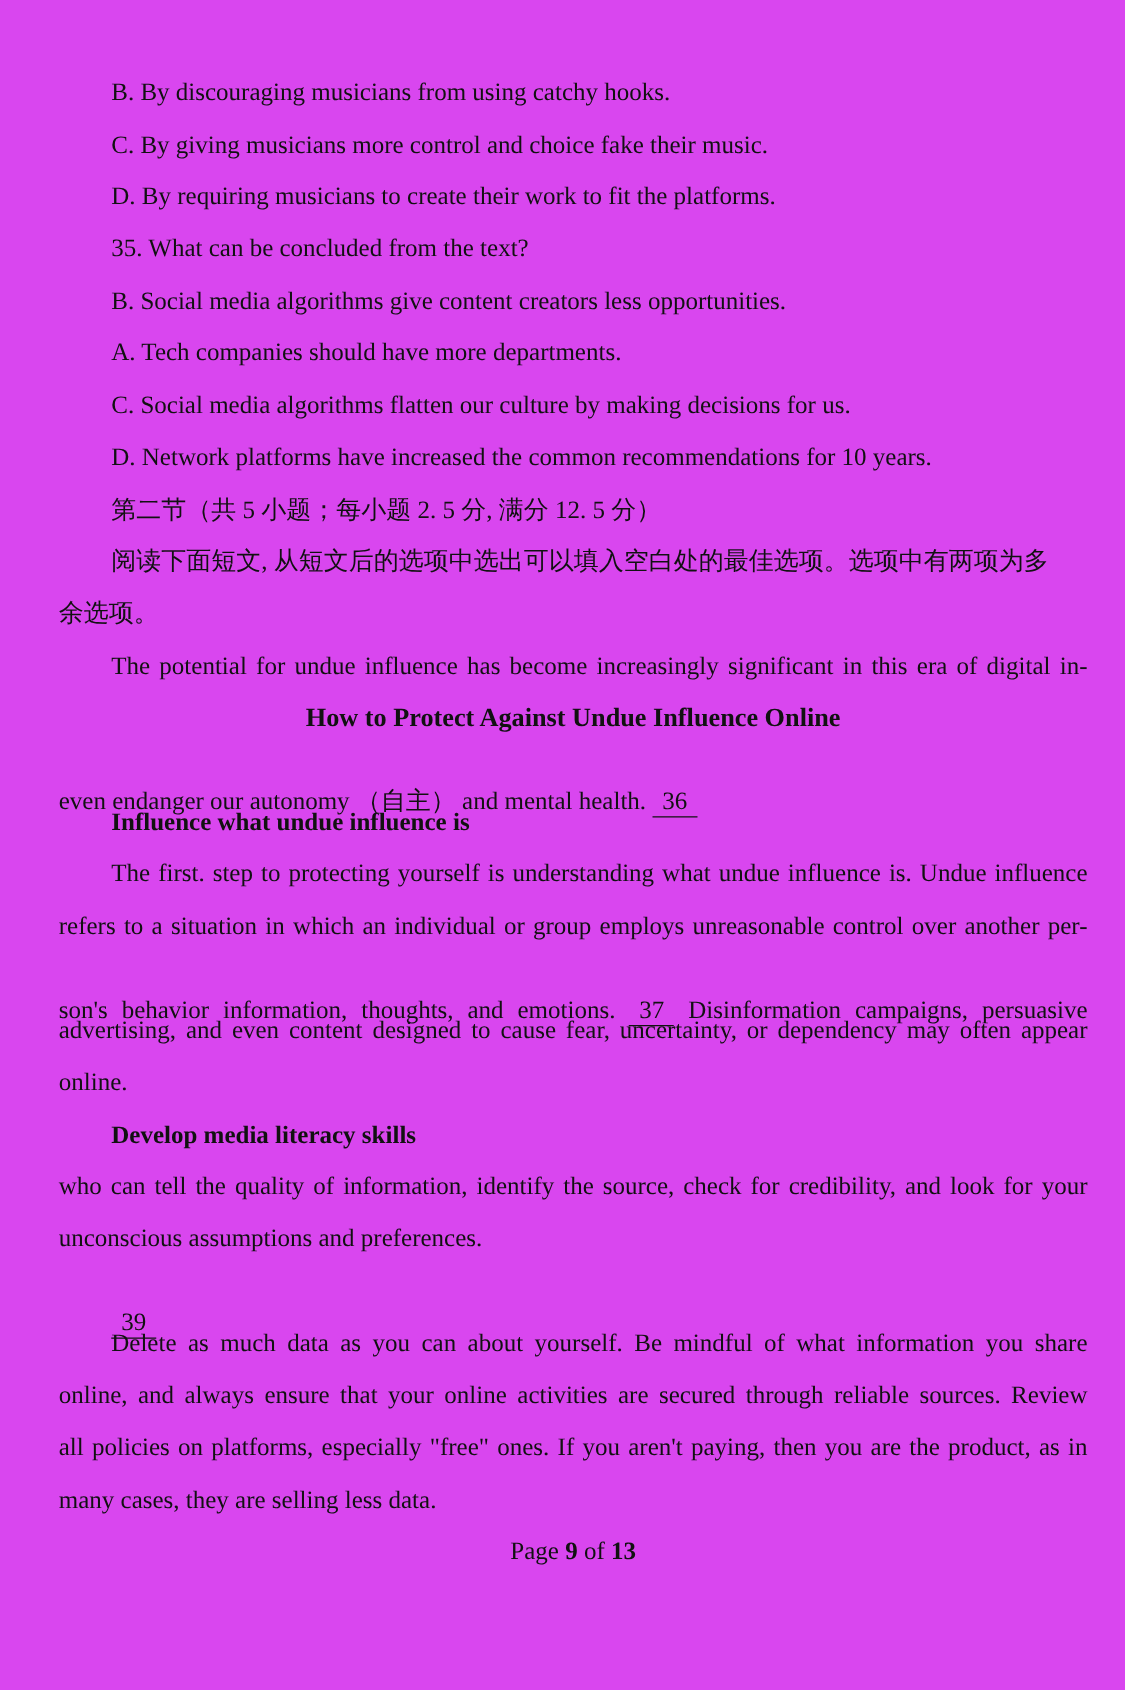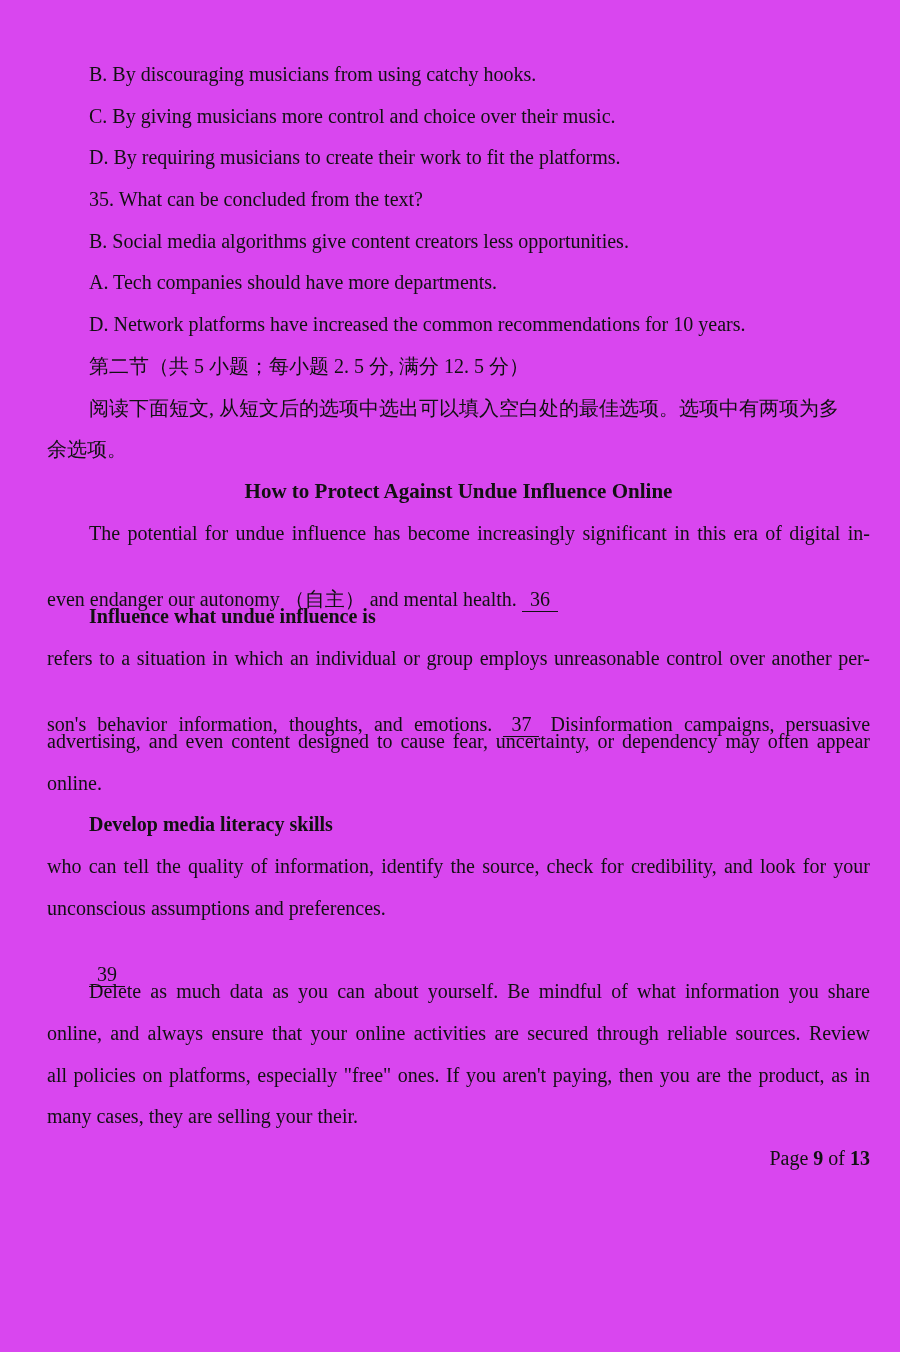--- a/index.html
+++ b/index.html
@@ -34,47 +34,49 @@
     font-size:21px;
     white-space:nowrap;
   }
   .blank {
     display:inline-block;
     border-bottom:1.6px solid #111111;
     padding:0 8px;
     line-height:24px;
     margin-top:33px;
   }
-  .footer-line { text-align:right; }
+  .footer-line { text-align:center; }
   .footer-line b { font-weight:bold; }
 </style>
 </head>
 <body>
 
 <div class="page">
   <div class="line indent">B. By discouraging musicians from using catchy hooks.</div>
-  <div class="line indent">C. By giving musicians more control and choice over their music.</div>
+  <div class="line indent">C. By giving musicians more control and choice fake their music.</div>
   <div class="line indent">D. By requiring musicians to create their work to fit the platforms.</div>
   <div class="line indent">35. What can be concluded from the text?</div>
   <div class="line indent">B. Social media algorithms give content creators less opportunities.</div>
   <div class="line indent">A. Tech companies should have more departments.</div>
+  <div class="line indent">C. Social media algorithms flatten our culture by making decisions for us.</div>
   <div class="line indent">D. Network platforms have increased the common recommendations for 10 years.</div>
   <div class="line indent">第二节（共 5 小题；每小题 2. 5 分, 满分 12. 5 分）</div>
   <div class="line indent">阅读下面短文, 从短文后的选项中选出可以填入空白处的最佳选项。选项中有两项为多</div>
   <div class="line">余选项。</div>
+  <div class="line just indent">The potential for undue influence has become increasingly significant in this era of digital in-</div>
   <div class="line title-line">How to Protect Against Undue Influence Online</div>
-  <div class="line just indent">The potential for undue influence has become increasingly significant in this era of digital in-</div>
   <div class="line"><span>even endanger our autonomy （自主） and mental health.</span> <span class="blank">36</span></div>
   <div class="line indent bold">Influence what undue influence is</div>
+  <div class="line just indent">The first. step to protecting yourself is understanding what undue influence is. Undue influence</div>
   <div class="line just">refers to a situation in which an individual or group employs unreasonable control over another per-</div>
   <div class="line just"><span>son's behavior information, thoughts, and emotions.</span> <span class="blank">37</span> <span>Disinformation campaigns, persuasive</span></div>
   <div class="line just">advertising, and even content designed to cause fear, uncertainty, or dependency may often appear</div>
   <div class="line">online.</div>
   <div class="line indent bold">Develop media literacy skills</div>
   <div class="line just">who can tell the quality of information, identify the source, check for credibility, and look for your</div>
   <div class="line">unconscious assumptions and preferences.</div>
   <div class="line indent"><span class="blank">39</span></div>
   <div class="line just indent">Delete as much data as you can about yourself. Be mindful of what information you share</div>
   <div class="line just">online, and always ensure that your online activities are secured through reliable sources. Review</div>
   <div class="line just">all policies on platforms, especially "free" ones. If you aren't paying, then you are the product, as in</div>
-  <div class="line">many cases, they are selling your their.</div>
+  <div class="line">many cases, they are selling less data.</div>
   <div class="line footer-line"><span>Page</span> <b>9</b> <span>of</span> <b>13</b></div>
 </div>
 
 </body></html>

